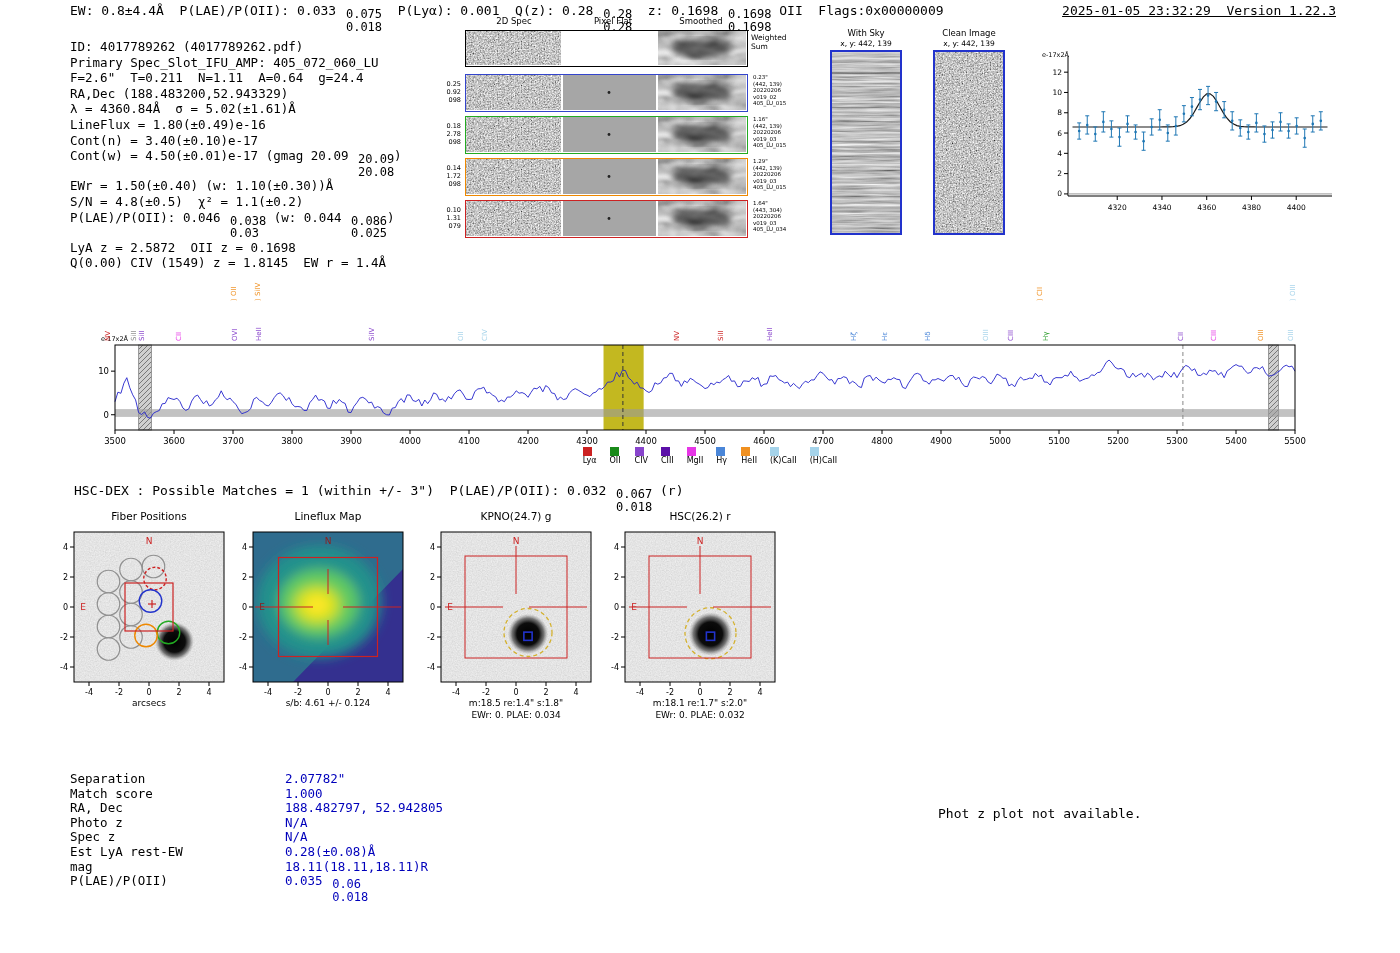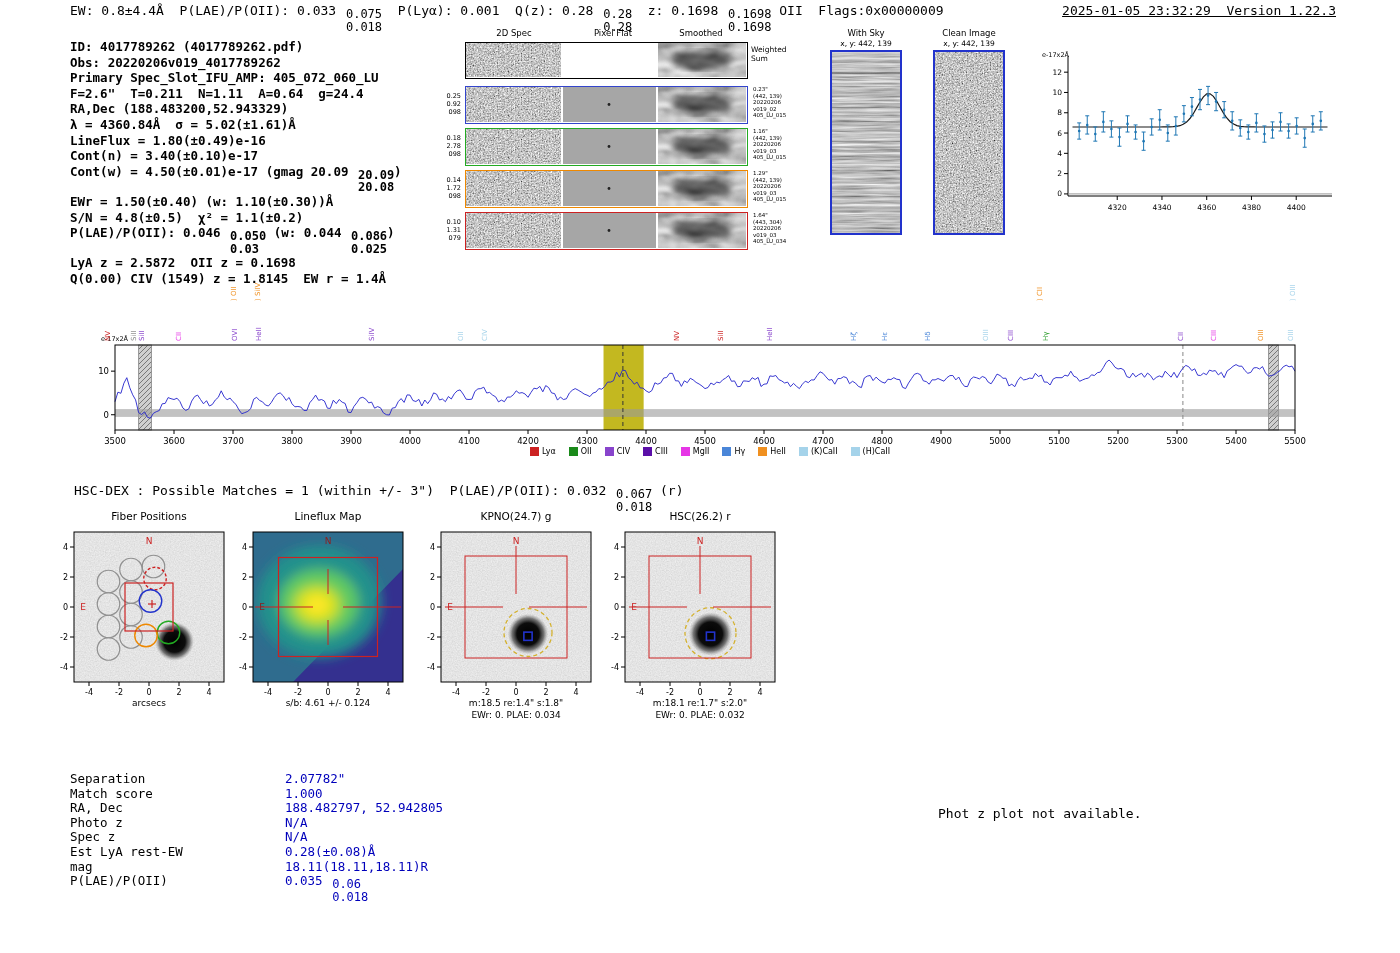--- a/index.html
+++ b/index.html
@@ -2,27 +2,27 @@
 <html><head>
 <meta charset="utf-8">
 <style>
   html,body{margin:0;padding:0;background:#fff;}
   #page{position:relative;width:1400px;height:929px;background:#fff;overflow:hidden;
         font-family:"DejaVu Sans Mono",monospace;color:#000;}
   .abs{position:absolute;}
   .pre{white-space:pre;}
   .frac{display:inline-flex;flex-direction:column;font-size:12px;line-height:1.05;vertical-align:-3px;margin-left:2px;}
   .frac span{display:block;text-align:left;}
-  .info-line{font-size:12.5px;line-height:15.6px;white-space:pre;font-weight:bold;}
+  .info-line{font-size:12.5px;line-height:15.6px;white-space:pre;}
   .mt-row{height:14.6px;white-space:pre;font-size:12.5px;}
   .mt-label{display:inline-block;width:215px;color:#000;}
   .mt-value{color:#0000bb;}
   svg text{font-family:"DejaVu Sans",sans-serif;}
   #legend{display:flex;justify-content:center;gap:13px;align-items:center;}
-  .lg-item{display:flex;align-items:center;font:8px "DejaVu Sans",sans-serif;white-space:nowrap;}
+  .lg-item{display:flex;align-items:flex-start;font:8px "DejaVu Sans",sans-serif;white-space:nowrap;flex-direction:column;}
   .lg-sw{display:inline-block;width:9px;height:9px;margin-right:3px;}
 </style>
 </head>
 <body>
 
 <svg width="0" height="0" style="position:absolute" aria-hidden="true">
   <defs>
     <filter id="fDark" x="0" y="0" width="100%" height="100%">
       <feTurbulence type="fractalNoise" baseFrequency="0.7" numOctaves="3" seed="11" stitchTiles="stitch"></feTurbulence>
       <feColorMatrix type="saturate" values="0"></feColorMatrix>
@@ -82,36 +82,35 @@
     </pattern>
   </defs>
 </svg>
 
 <div id="page">
   <div class="abs pre" id="hdr-left" style="left:70px;top:3px;font-size:13px;">EW: 0.8±4.4Å  P(LAE)/P(OII): 0.033 <span class="frac"><span>0.075</span><span>0.018</span></span>  P(Lyα): 0.001  Q(z): 0.28 <span class="frac"><span>0.28</span><span>0.28</span></span>  z: 0.1698 <span class="frac"><span>0.1698</span><span>0.1698</span></span> OII  Flags:0x00000009</div>
   <div class="abs pre" id="hdr-right" style="right:64px;top:3px;font-size:13px;text-decoration:underline;">2025-01-05 23:32:29  Version 1.22.3</div>
 
   <div class="abs" id="info-block" style="left:70px;top:39px;width:400px;">
       <div class="info-line">ID: 4017789262 (4017789262.pdf)</div>
-      <div class="info-line">Obs: 20220206v019_4017789262</div>
       <div class="info-line">Primary Spec_Slot_IFU_AMP: 405_072_060_LU</div>
       <div class="info-line">F=2.6"  T=0.211  N=1.11  A=0.64  g=24.4</div>
       <div class="info-line">RA,Dec (188.483200,52.943329)</div>
       <div class="info-line">λ = 4360.84Å  σ = 5.02(±1.61)Å</div>
       <div class="info-line">LineFlux = 1.80(±0.49)e-16</div>
       <div class="info-line">Cont(n) = 3.40(±0.10)e-17</div>
       <div class="info-line">Cont(w) = 4.50(±0.01)e-17 (gmag 20.09 <span class="frac"><span>20.09</span><span>20.08</span></span>)</div>
       <div class="info-line">EWr = 1.50(±0.40) (w: 1.10(±0.30))Å</div>
       <div class="info-line">S/N = 4.8(±0.5)  χ² = 1.1(±0.2)</div>
-      <div class="info-line">P(LAE)/P(OII): 0.046 <span class="frac"><span>0.050</span><span>0.03</span></span> (w: 0.044 <span class="frac"><span>0.086</span><span>0.025</span></span>)</div>
+      <div class="info-line">P(LAE)/P(OII): 0.046 <span class="frac"><span>0.038</span><span>0.03</span></span> (w: 0.044 <span class="frac"><span>0.086</span><span>0.025</span></span>)</div>
       <div class="info-line">LyA z = 2.5872  OII z = 0.1698</div>
       <div class="info-line">Q(0.00) CIV (1549) z = 1.8145  EW r = 1.4Å</div>
     </div>
 
-  <div class="abs" id="spec2d" style="left:435px;top:28px;width:400px;height:235px;">
+  <div class="abs" id="spec2d" style="left:435px;top:16px;width:400px;height:235px;">
       <div style="position: absolute; left: 39px; top: 0px; width: 80px; text-align: center; font: 8.5px &quot;DejaVu Sans&quot;, sans-serif;">2D Spec</div>
       <div style="position: absolute; left: 138px; top: 0px; width: 80px; text-align: center; font: 8.5px &quot;DejaVu Sans&quot;, sans-serif;">Pixel Flat</div>
       <div style="position: absolute; left: 226px; top: 0px; width: 80px; text-align: center; font: 8.5px &quot;DejaVu Sans&quot;, sans-serif;">Smoothed</div>
       <div style="position: absolute; left: 316px; top: 18px; font: 7.5px / 8.5px &quot;DejaVu Sans&quot;, sans-serif;">Weighted<br>Sum</div>
       <div style="position: absolute; left: 30px; top: 14px; width: 283px; height: 37px; border: 1.5px solid rgb(0, 0, 0); box-sizing: border-box; background: rgb(255, 255, 255); overflow: hidden;"><svg width="280" height="34">
           <rect x="0" y="0" width="95" height="34" fill="#777" filter="url(#fDark)"></rect>
           <rect x="97" y="0" width="93" height="34" fill="#ffffff"></rect>
           <rect x="192" y="0" width="88" height="34" fill="#777" filter="url(#fBlob)"></rect>
           <ellipse cx="236" cy="17" rx="30" ry="9.520000000000001" fill="rgba(10,10,10,0.55)" filter="url(#fBlur3)"></ellipse>
         </svg></div>

